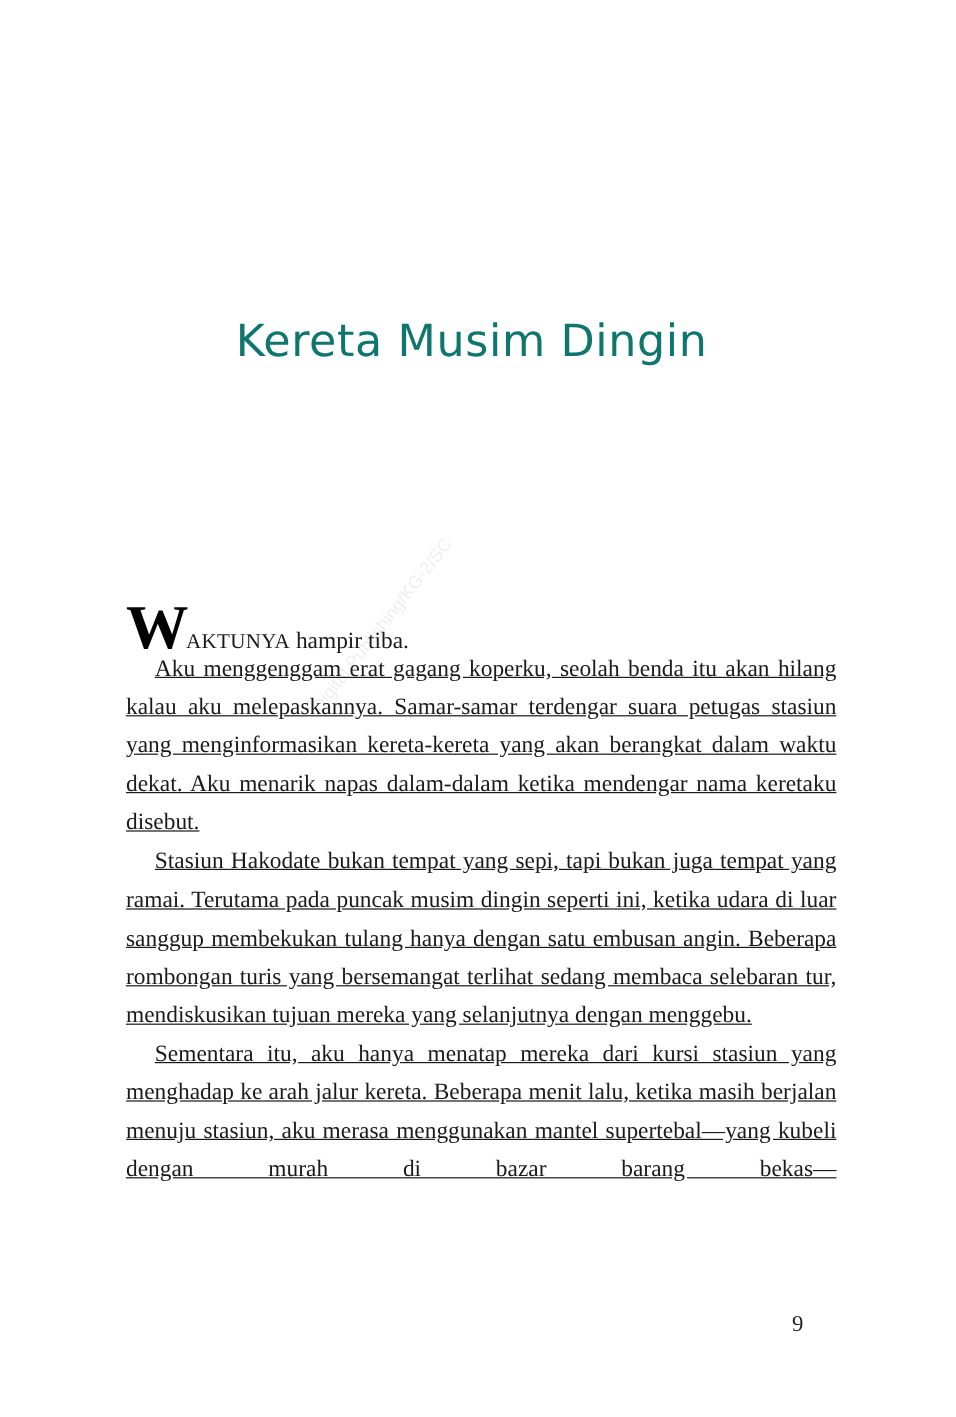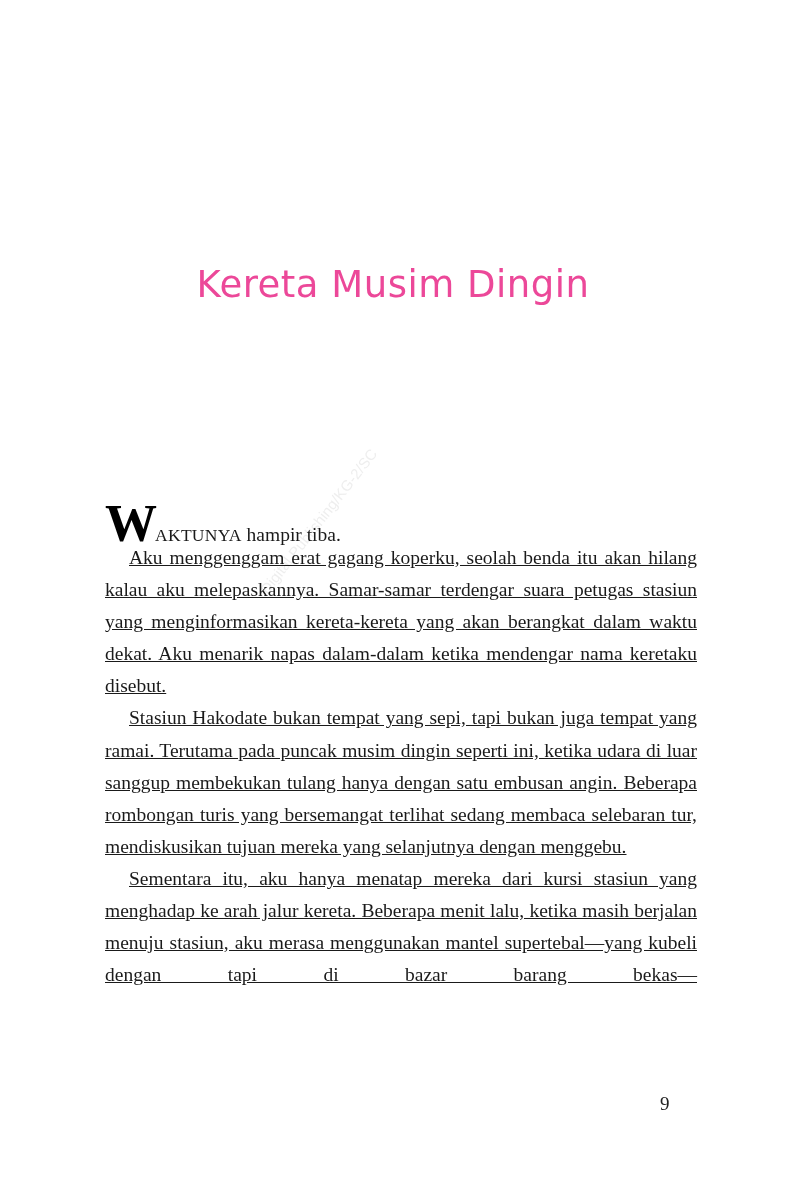--- a/index.html
+++ b/index.html
@@ -2,21 +2,21 @@
 <html><head>
 <meta charset="utf-8">
 <style>
   html, body { margin: 0; padding: 0; background: #ffffff; }
   body { width: 797px; height: 1181px; position: relative; overflow: hidden; }
   .page { position: absolute; left: 0; top: 0; width: 797px; height: 1181px; background: #fff; }
   .title {
     position: absolute; left: 0; width: 786px; top: 238px;
     text-align: center;
     font-family: "DejaVu Sans", sans-serif;
-    font-size: 37px; font-weight: normal; color: #ec4899;
+    font-size: 37px; font-weight: normal; color: #0f766e;
     letter-spacing: 0.5px;
   }
   .body-text {
     position: absolute; left: 105px; width: 592px; top: 504px;
     font-family: "Liberation Serif", serif;
     font-size: 19.5px; line-height: 32.1px; color: #1a1a1a;
     text-align: justify;
   }
   .opening { text-align: left; margin: 0; height: 38px; position: relative; }
   .dropcap {
@@ -44,17 +44,17 @@
 
 <div class="page">
   <h1 class="title">Kereta Musim Dingin</h1>
 
   <div class="watermark">Digital Publishing/KG-2/SC</div>
 
   <div class="body-text">
     <p class="opening"><span class="dropcap">W</span><span class="smallcaps">AKTUNYA</span><span> hampir tiba.</span></p>
     <p class="para">Aku menggenggam erat gagang koperku, seolah benda itu akan hilang kalau aku melepaskannya. Samar-samar terdengar suara petugas stasiun yang menginformasikan kereta-kereta yang akan berangkat dalam waktu dekat. Aku menarik napas dalam-dalam ketika mendengar nama keretaku disebut.</p>
     <p class="para">Stasiun Hakodate bukan tempat yang sepi, tapi bukan juga tempat yang ramai. Terutama pada puncak musim dingin seperti ini, ketika udara di luar sanggup membekukan tulang hanya dengan satu embusan angin. Beberapa rombongan turis yang bersemangat terlihat sedang membaca selebaran tur, mendiskusikan tujuan mereka yang selanjutnya dengan menggebu.</p>
-    <p class="para last-justified">Sementara itu, aku hanya menatap mereka dari kursi stasiun yang menghadap ke arah jalur kereta. Beberapa menit lalu, ketika masih berjalan menuju stasiun, aku merasa menggunakan mantel supertebal—yang kubeli dengan tapi di bazar barang bekas—</p>
+    <p class="para last-justified">Sementara itu, aku hanya menatap mereka dari kursi stasiun yang menghadap ke arah jalur kereta. Beberapa menit lalu, ketika masih berjalan menuju stasiun, aku merasa menggunakan mantel supertebal—yang kubeli dengan murah di bazar barang bekas—</p>
   </div>
 
   <div class="page-number">9</div>
 </div>
 
 </body></html>

